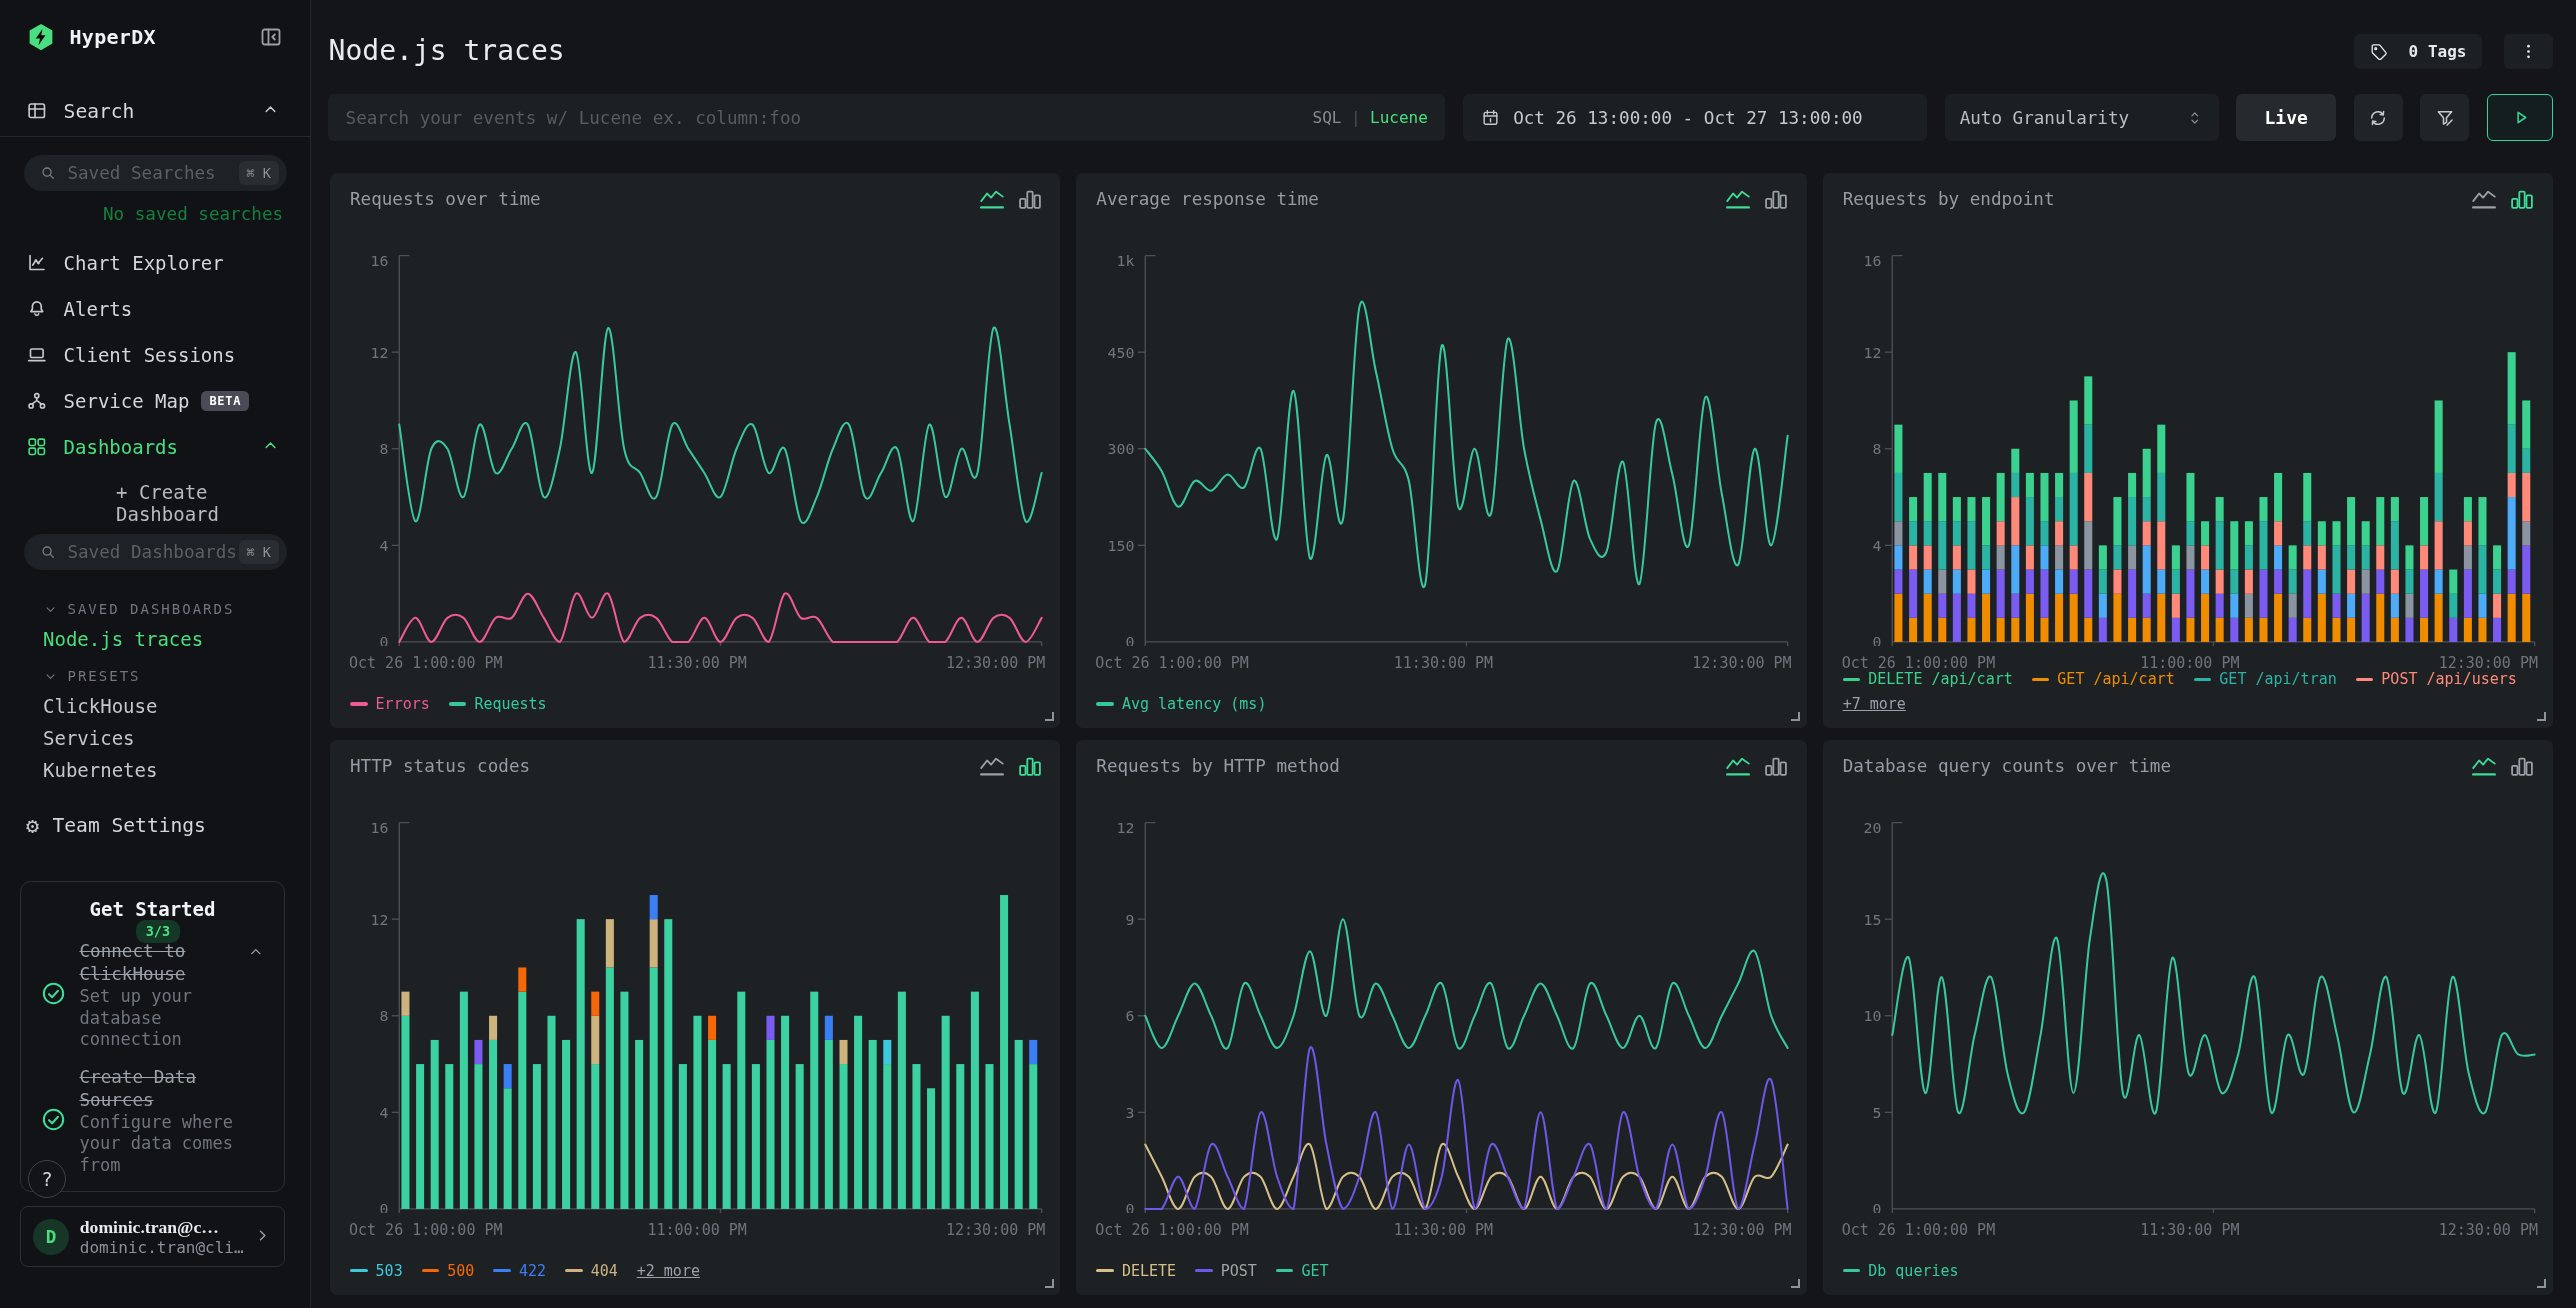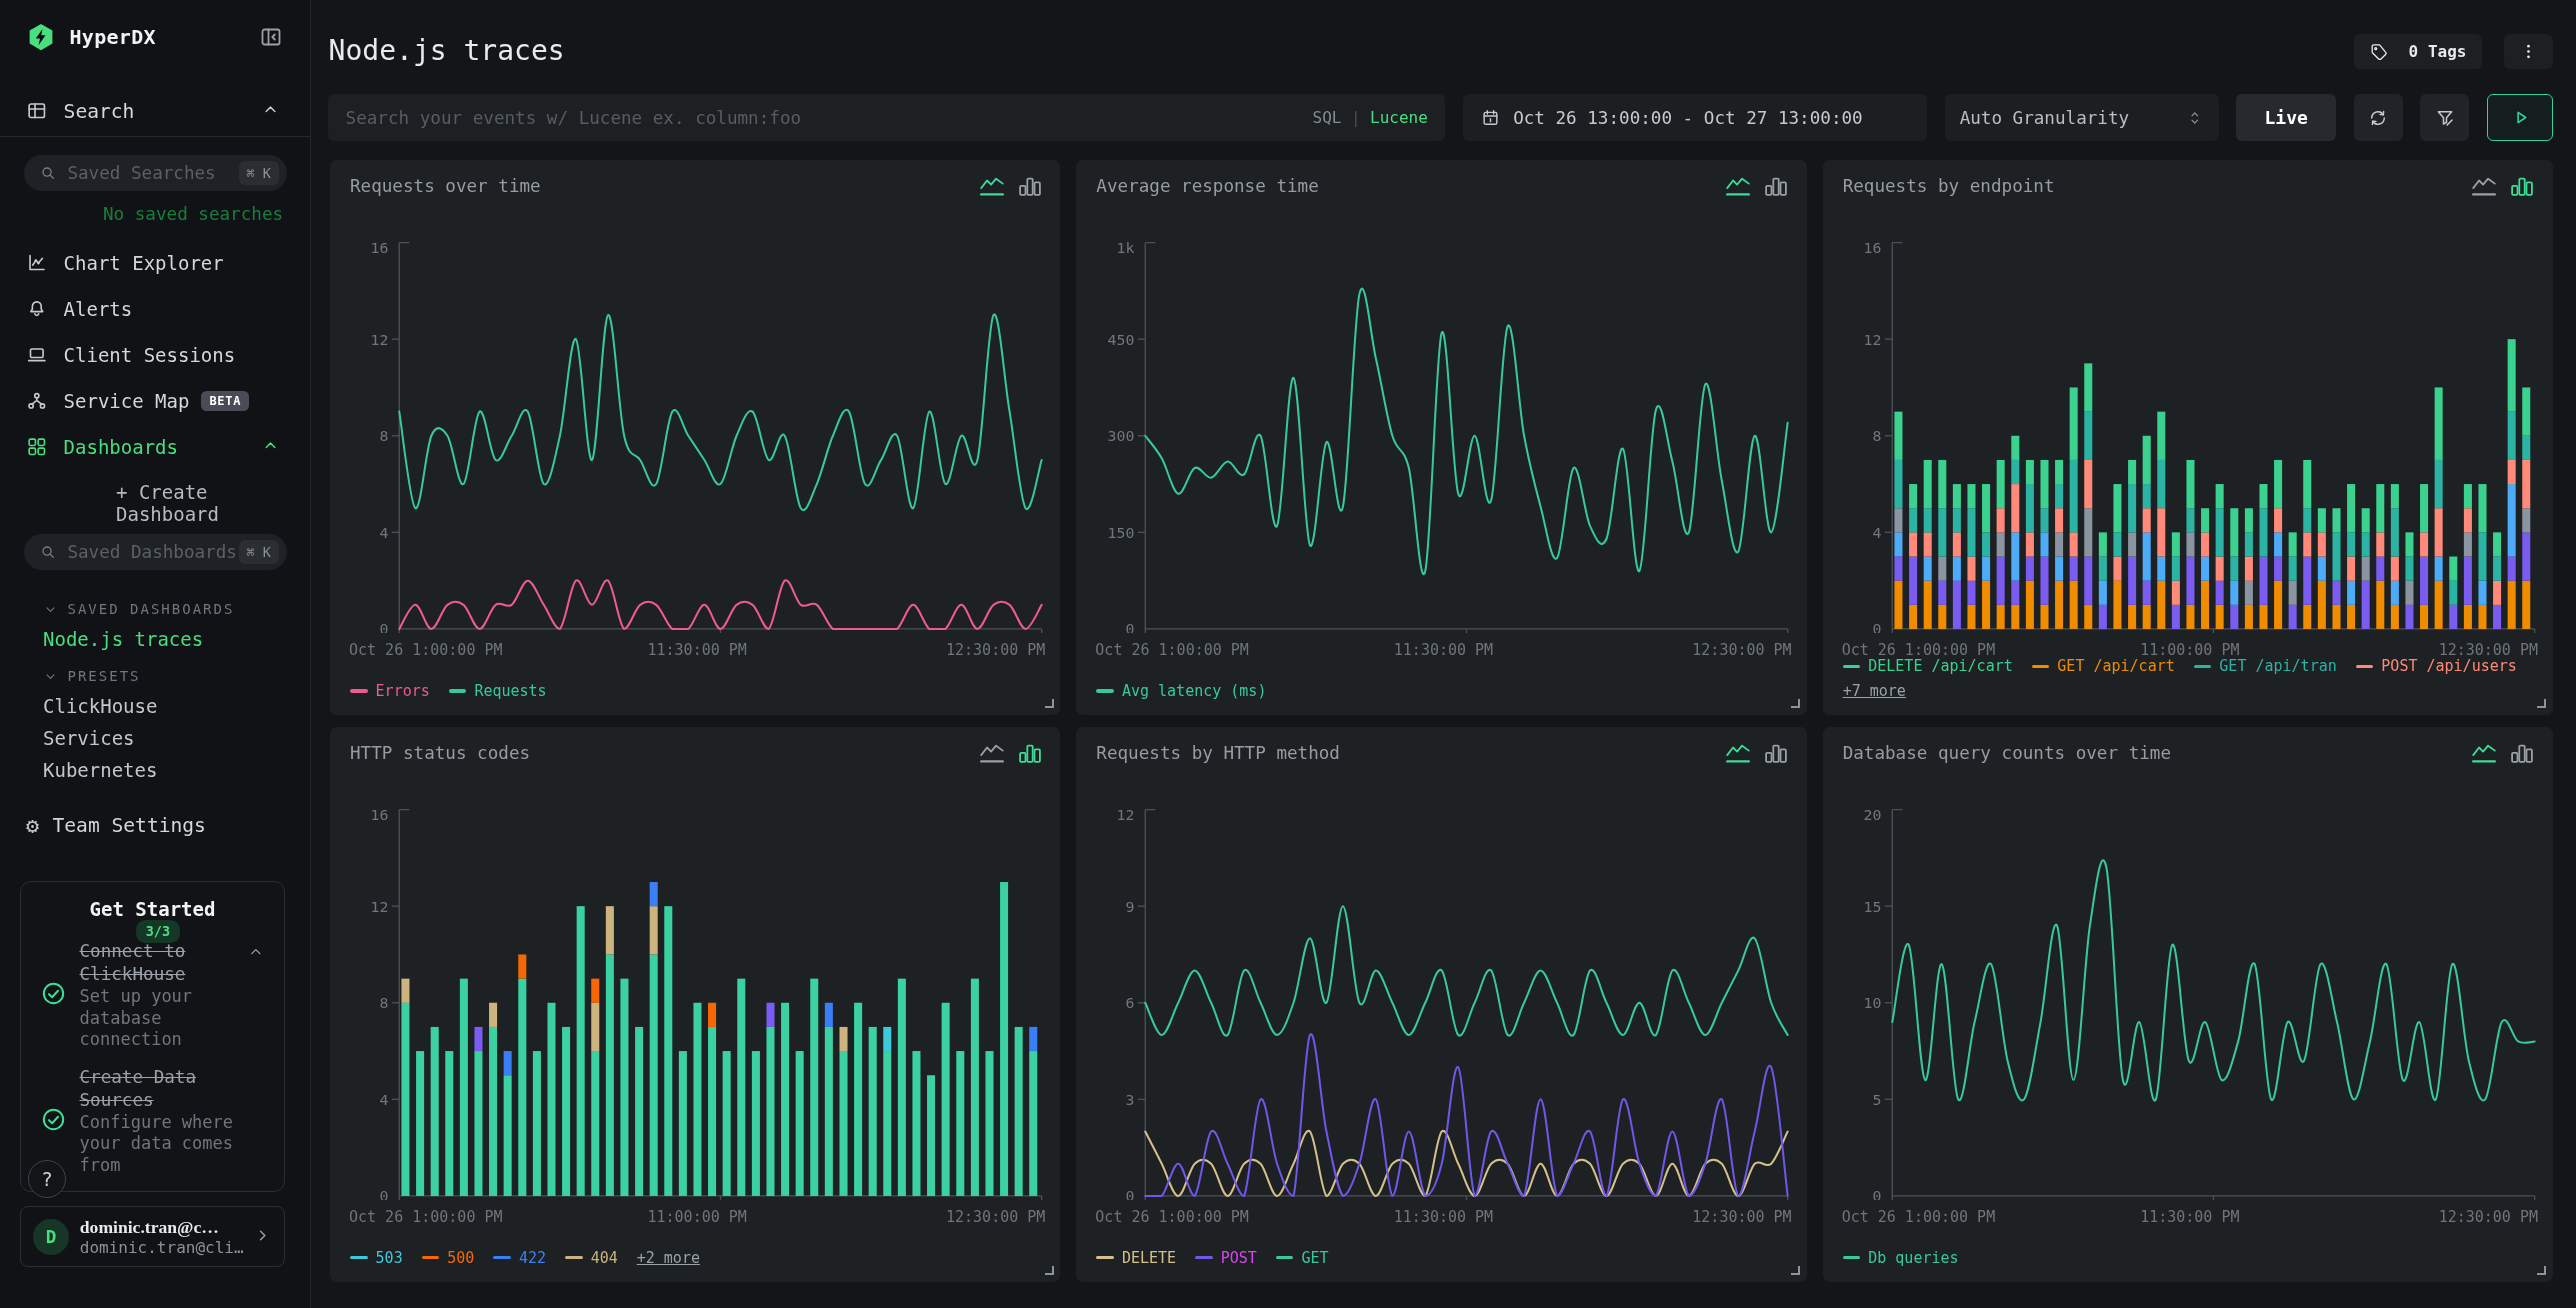--- a/index.html
+++ b/index.html
@@ -83,21 +83,21 @@
   .date-btn { flex:none; width:464px; background:#1c1f22; border-radius:6px; display:flex; align-items:center; padding:0 17.6px; gap:13.5px; font-size:17.6px; color:#c6cacf; cursor:pointer; }
   .date-btn .ic { width:19px; height:19px; color:#c6cacf; flex:none; }
   .gran-select { flex:none; width:274px; background:#1c1f22; border-radius:6px; display:flex; align-items:center; padding:0 15px; font-size:17.6px; color:#b9bec3; cursor:pointer; }
   .gran-select .ic { margin-left:auto; width:17.6px; height:20px; color:#868c93; }
   .live-btn { flex:none; width:100px; background:#26292d; border-radius:6px; display:flex; align-items:center; justify-content:center; font-size:18px; font-weight:700; color:#fff; cursor:pointer; }
   .icon-btn { flex:none; width:49px; background:#202327; border-radius:6px; display:flex; align-items:center; justify-content:center; color:#c6cacf; cursor:pointer; }
   .icon-btn .ic { width:20px; height:20px; }
   .play-btn { flex:none; width:66px; background:rgba(52,211,153,0.05); border:1.4px solid #34d399; border-radius:6px; display:flex; align-items:center; justify-content:center; color:#34d399; cursor:pointer; }
   .play-btn .ic { width:19px; height:19px; stroke-width:2; }
 
-  .grid { position:absolute; top:160px; left:19px; right:23px; display:grid; grid-template-columns:repeat(3,1fr); grid-template-rows:555px 555px; column-gap:16px; row-gap:11.5px; }
+  .grid { position:absolute; top:173px; left:19px; right:23px; display:grid; grid-template-columns:repeat(3,1fr); grid-template-rows:555px 555px; column-gap:16px; row-gap:11.5px; }
   .panel { position:relative; background:#1d2124; border-radius:6.8px; }
   .panel-head { position:absolute; top:16px; left:20px; right:17.6px; display:flex; align-items:flex-start; }
   .panel-title { font-size:17.6px; font-weight:400; color:#979ca3; }
   .pt-icons { margin-left:auto; display:flex; gap:12px; align-items:center; }
   .pt-icons .tico { width:26px; height:21.6px; color:#9aa0a6; cursor:pointer; }
   .pt-icons .tico.on { color:#3ddc97; }
   .chart-area { position:absolute; left:19px; right:15px; top:65px; height:408px; }
   .x-labels { position:absolute; left:19px; right:15px; top:481px; height:21.6px; font-size:15px; color:#6f747b; }
   .xl-left { position:absolute; left:0; } .xl-mid { position:absolute; left:50%; transform:translateX(-50%); } .xl-right { position:absolute; right:0; }
   .legend { position:absolute; left:20px; right:16px; bottom:15px; display:flex; flex-wrap:wrap; column-gap:19px; row-gap:6.8px; align-items:center; font-size:15px; }
@@ -861,21 +861,21 @@
       <span class="xl-mid">11:30:00 PM</span>
       <span class="xl-right">12:30:00 PM</span>
     </div>
     <div class="legend">
           <span class="li">
             <i class="dash" style="background:#d6c08a"></i>
             <span style="color:#d6c08a">DELETE</span>
           </span>
           <span class="li">
             <i class="dash" style="background:#6f57e8"></i>
-            <span style="color:#d946ef">POST</span>
+            <span style="color:#a3a3a3">POST</span>
           </span>
           <span class="li">
             <i class="dash" style="background:#38c99a"></i>
             <span style="color:#38c99a">GET</span>
           </span>
         </div>
     <span class="resize-handle"></span>
   </section>
 
   <section class="panel">

